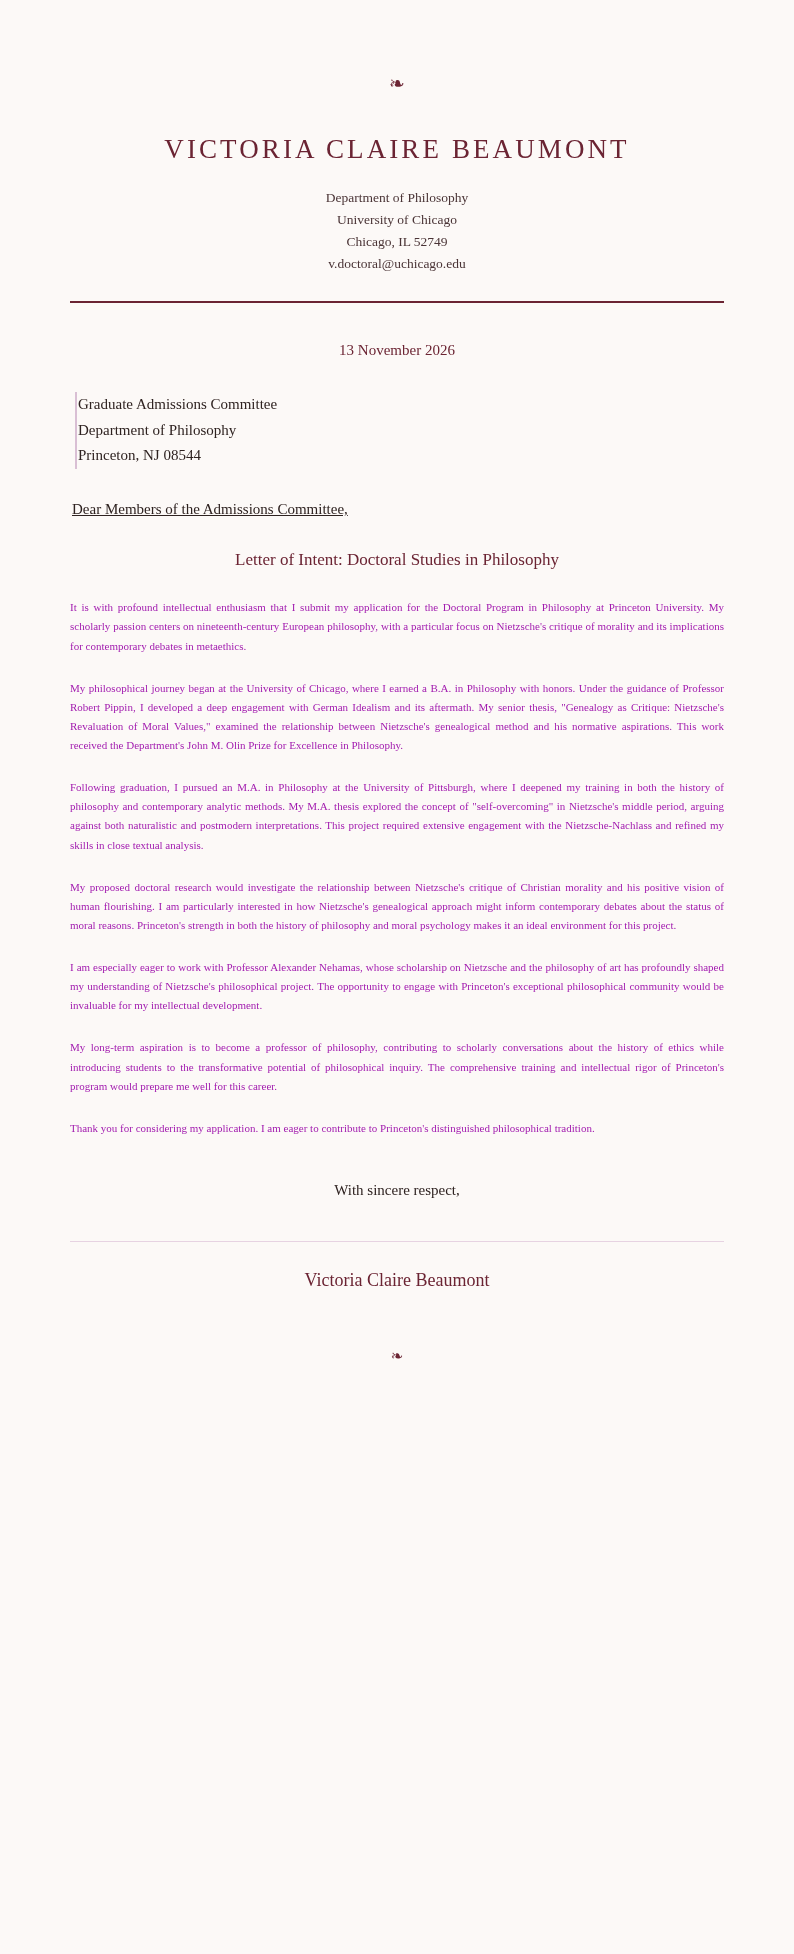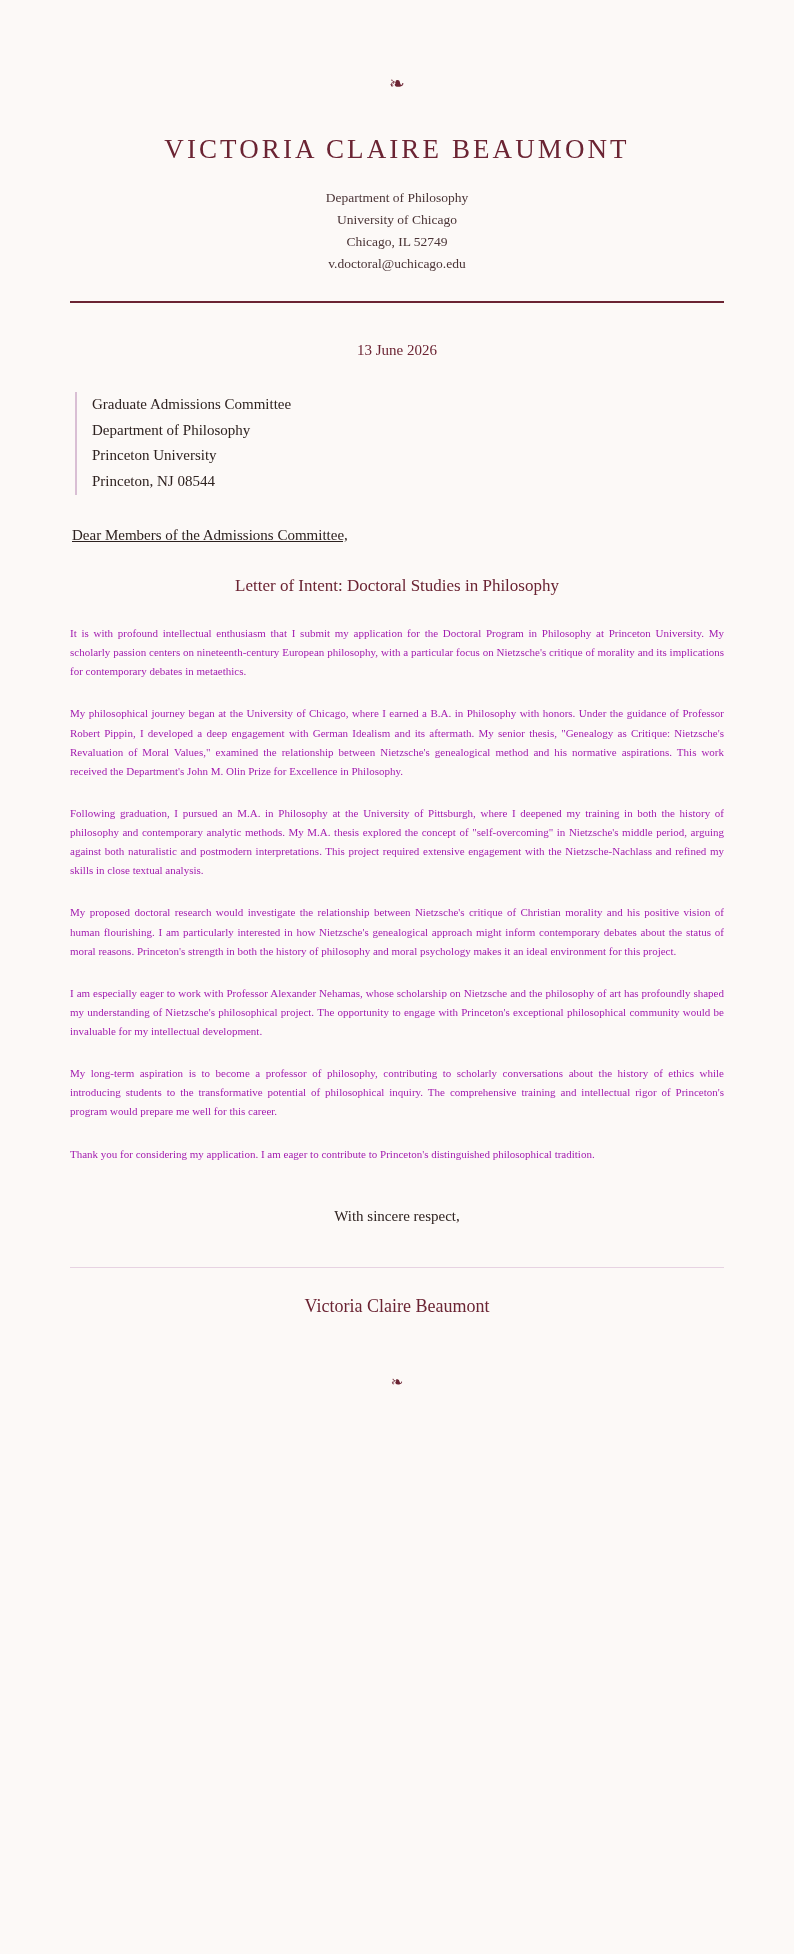--- a/index.html
+++ b/index.html
@@ -52,21 +52,21 @@
 
   .letter-date {
     text-align: center;
     color: #6b2433;
     font-size: 15px;
     margin: 39px 0 0 0;
   }
 
   .recipient {
     border-left: 2px solid #d9bfd4;
-    padding-left: 15px;
+    padding-left: 1px;
     margin: 33px 0 0 5px;
     font-size: 15px;
     line-height: 1.72;
     color: #2e2220;
   }
   .recipient div { margin: 0; }
 
   .salutation {
     font-size: 15px;
     margin: 32px 0 0 2px;
@@ -132,26 +132,25 @@
 
   <div class="sender-contact">
     <div>Department of Philosophy</div>
     <div>University of Chicago</div>
     <div>Chicago, IL 52749</div>
     <div>v.doctoral@uchicago.edu</div>
   </div>
 
   <hr class="header-rule">
 
-  <div class="letter-date">13 June 2026</div>
+  <div class="letter-date">13 November 2026</div>
 
   <div class="recipient">
     <div>Graduate Admissions Committee</div>
     <div>Department of Philosophy</div>
-    <div>Princeton University</div>
     <div>Princeton, NJ 08544</div>
   </div>
 
   <div class="salutation">Dear Members of the Admissions Committee,</div>
 
   <h2 class="subject">Letter of Intent: Doctoral Studies in Philosophy</h2>
 
   <div class="body-copy">
     <p>It is with profound intellectual enthusiasm that I submit my application for the Doctoral Program in Philosophy at Princeton University. My scholarly passion centers on nineteenth-century European philosophy, with a particular focus on Nietzsche's critique of morality and its implications for contemporary debates in metaethics.</p>
     <p>My philosophical journey began at the University of Chicago, where I earned a B.A. in Philosophy with honors. Under the guidance of Professor Robert Pippin, I developed a deep engagement with German Idealism and its aftermath. My senior thesis, "Genealogy as Critique: Nietzsche's Revaluation of Moral Values," examined the relationship between Nietzsche's genealogical method and his normative aspirations. This work received the Department's John M. Olin Prize for Excellence in Philosophy.</p>

